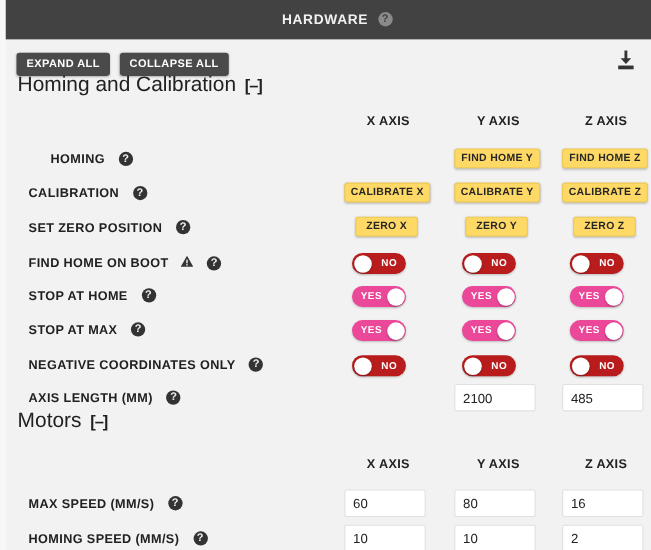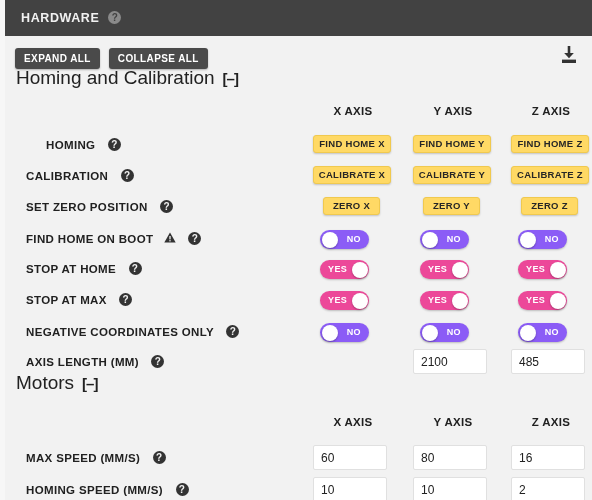--- a/index.html
+++ b/index.html
@@ -33,20 +33,21 @@
   
   .titlebar {
     position: absolute;
     left: 5px; top: 0;
     width: 587px; height: 36px;
     background: #424242;
     display: flex;
     align-items: center;
     padding-left: 16px;
     box-sizing: border-box;
+    justify-content: center;
   }
   .titlebar-text {
     color: #f1f1f1;
     font-size: 12.5px;
     font-weight: bold;
     letter-spacing: 0.6px;
   }
   .help-icon {
     display: inline-block;
     width: 13px; height: 13px;
@@ -169,21 +170,21 @@
 
   
   .toggle {
     position: absolute;
     width: 49px;
     height: 19px;
     border-radius: 10px;
     cursor: pointer;
     box-shadow: 0 1px 2px rgba(0,0,0,0.22);
   }
-  .toggle.no  { background: #8b5cf6; }
+  .toggle.no  { background: #b91c1c; }
   .toggle.yes { background: #ec4899; }
   .toggle .knob {
     position: absolute;
     top: 1.5px;
     width: 16px; height: 16px;
     border-radius: 50%;
     background: #ffffff;
     box-shadow: 0 1px 2px rgba(0,0,0,0.3);
   }
   .toggle.no  .knob { left: 1.5px; }
@@ -249,21 +250,20 @@
     </h2>
 
     <div class="col-head" style="left:308px; top:69px;">X AXIS</div>
     <div class="col-head" style="left:408px; top:69px;">Y AXIS</div>
     <div class="col-head" style="left:506px; top:69px;">Z AXIS</div>
 
     <div class="row-label" style="top:103px;padding-left:20px;">
       <span>HOMING</span>
       <span class="help-icon dark">?</span>
     </div>
-    <button class="yellow-btn" style="left:308px; top:99px; width:78px;">FIND HOME X</button>
     <button class="yellow-btn" style="left:408px; top:99px; width:78px;">FIND HOME Y</button>
     <button class="yellow-btn" style="left:506px; top:99px; width:78px;">FIND HOME Z</button>
 
     <div class="row-label" style="top:134px;">
       <span>CALIBRATION</span>
       <span class="help-icon dark">?</span>
     </div>
     <button class="yellow-btn" style="left:308px; top:130px; width:78px;">CALIBRATE X</button>
     <button class="yellow-btn" style="left:506px; top:130px; width:78px;">CALIBRATE Z</button>
     <button class="yellow-btn" style="left:408px; top:130px; width:78px;">CALIBRATE Y</button>

